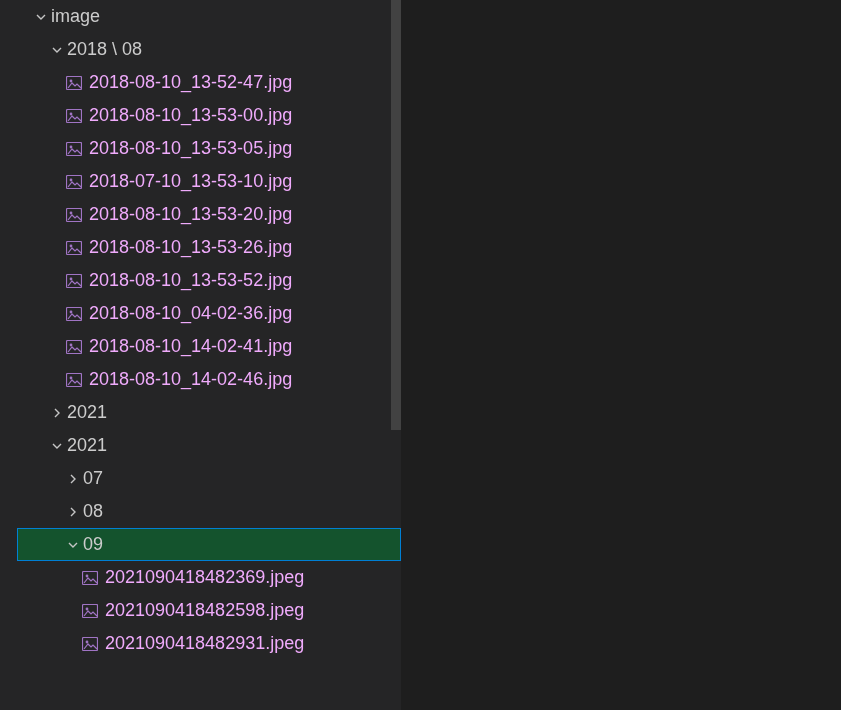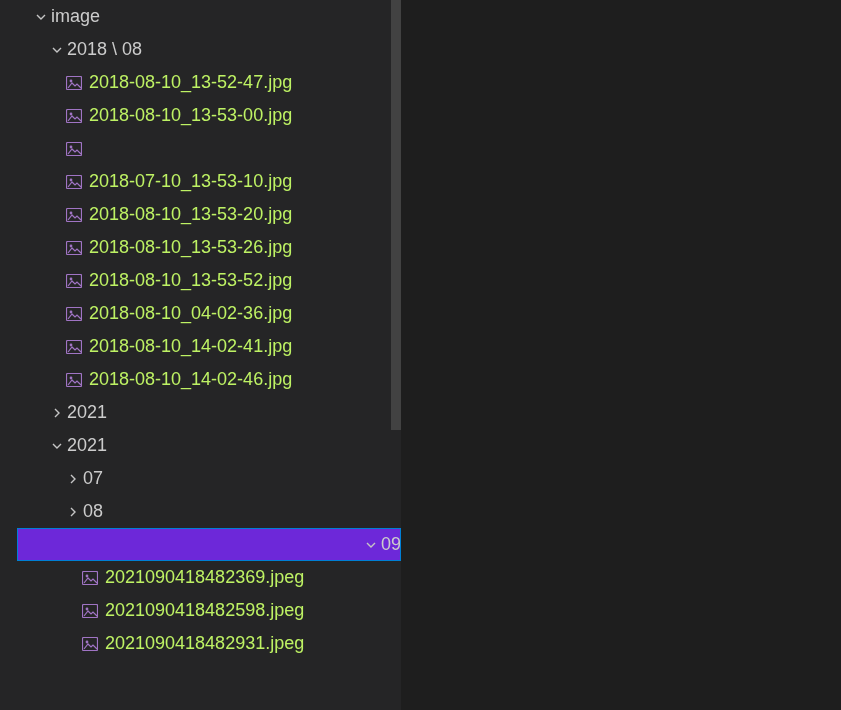--- a/index.html
+++ b/index.html
@@ -30,24 +30,23 @@
   }
   .row {
     display: flex;
     align-items: center;
     height: 33px;
     line-height: 33px;
     white-space: nowrap;
     cursor: pointer;
   }
   .row.selected {
-    background: #6d28d9;
+    background: #14532d;
     outline: 1px solid #007fd4;
     outline-offset: -1px;
-    justify-content: flex-end;
   }
   .indent {
     display: inline-block;
   }
   .twisty {
     display: inline-flex;
     align-items: center;
     justify-content: center;
     width: 20px;
     height: 33px;
@@ -63,21 +62,21 @@
     justify-content: center;
     width: 22px;
     height: 33px;
     margin-right: 4px;
   }
   .file-icon svg {
     width: 16px;
     height: 14px;
   }
   .label {
-    color: #bef264;
+    color: #f0abfc;
   }
   .folder-label {
     color: #cccccc;
   }
   .scroll-thumb {
     position: absolute;
     right: 0;
     top: 0;
     width: 10px;
     height: 430px;
@@ -154,20 +153,21 @@
             </div>
             <div class="row">
               <span class="indent" style="width: 46px;"></span>
               <span class="file-icon">
                 <svg viewBox="0 0 16 14">
                   <rect x="0.5" y="0.5" width="15" height="13" rx="1" fill="none" stroke="#a074c4" stroke-width="1.2"></rect>
                   <circle cx="5" cy="5" r="1.4" fill="#a074c4"></circle>
                   <path d="M2 12 L6 7 L9 10 L11 8 L15 12" fill="none" stroke="#a074c4" stroke-width="1.2"></path>
                 </svg>
               </span>
+              <span class="label">2018-08-10_13-53-05.jpg</span>
             </div>
             <div class="row">
               <span class="indent" style="width: 46px;"></span>
               <span class="file-icon">
                 <svg viewBox="0 0 16 14">
                   <rect x="0.5" y="0.5" width="15" height="13" rx="1" fill="none" stroke="#a074c4" stroke-width="1.2"></rect>
                   <circle cx="5" cy="5" r="1.4" fill="#a074c4"></circle>
                   <path d="M2 12 L6 7 L9 10 L11 8 L15 12" fill="none" stroke="#a074c4" stroke-width="1.2"></path>
                 </svg>
               </span>

